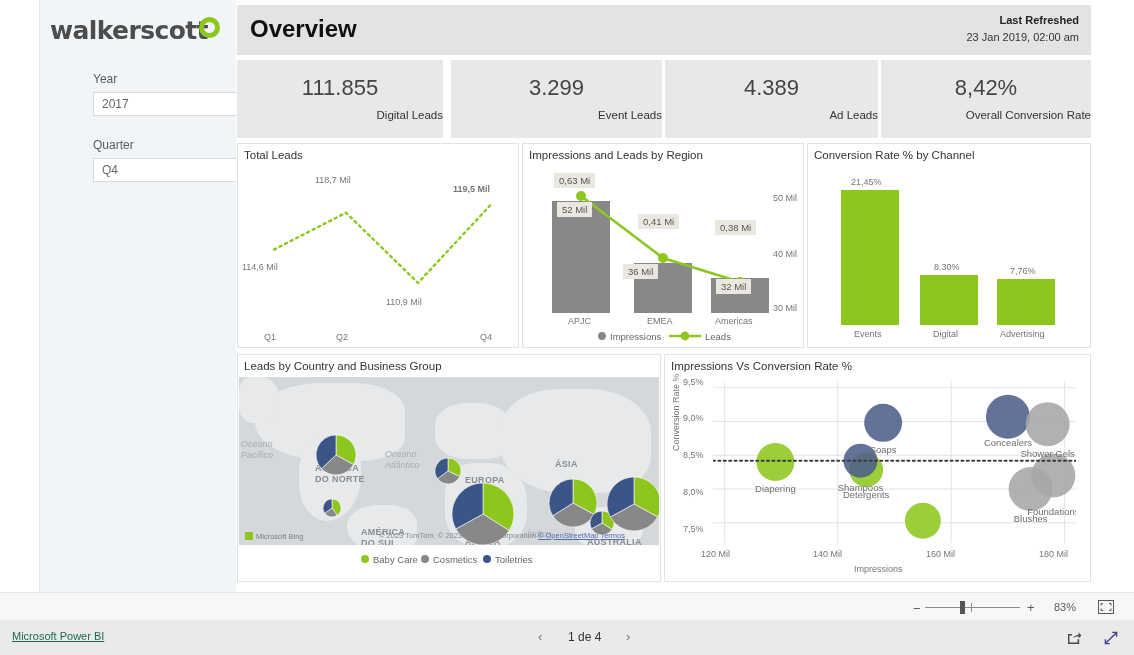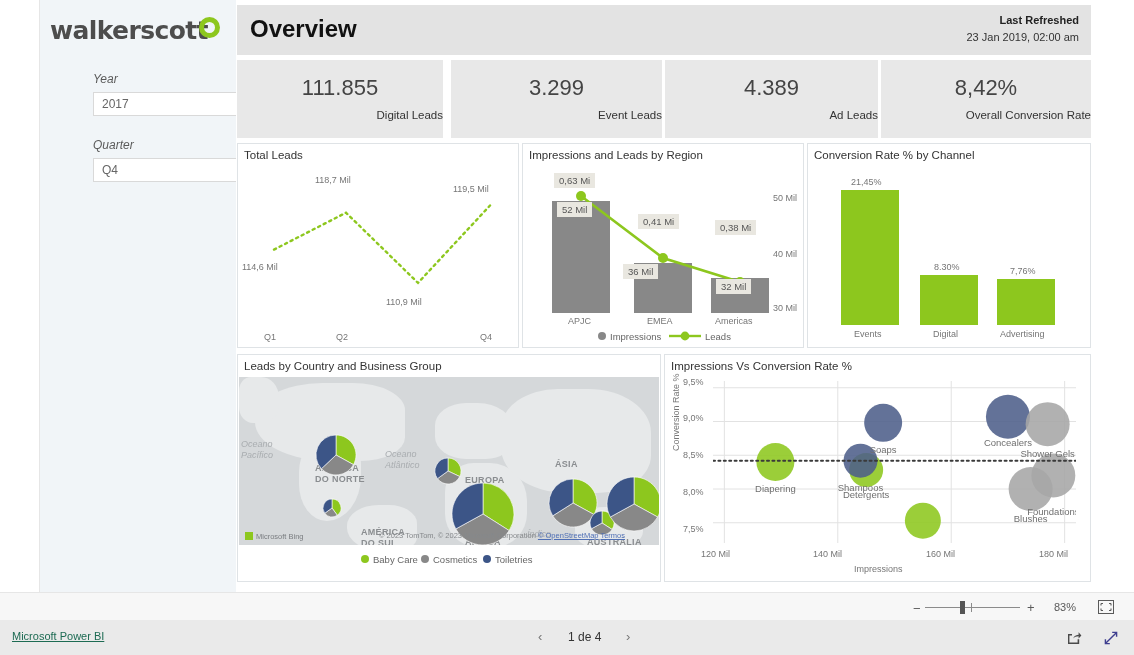--- a/index.html
+++ b/index.html
@@ -13,21 +13,21 @@
   #app { position: relative; width: 1134px; height: 655px; background:#ffffff; }
 
   
   .rail { position:absolute; left:0; top:0; width:40px; height:592px; background:#ffffff; border-right:1px solid #e6e6e6; }
 
   
   .sidebar { position:absolute; left:40px; top:0; width:196px; height:592px; background:#f1f5f8; }
   .logo-wrap { position:absolute; left:10px; top:16px; width:176px; height:44px; }
   .logo-text { font-size:25px; font-weight:700; color:#4d4d4d; letter-spacing:-0.6px; font-family:"DejaVu Sans", sans-serif; }
   .logo-ring { position:absolute; right:6px; top:1px; width:21px; height:21px; border-radius:50%; border:5px solid #8DC71E; }
-  .slicer-label { position:absolute; font-size:12px; color:#5a5a5a;font-style:italic; }
+  .slicer-label { position:absolute; font-size:12px; color:#5a5a5a; }
   .slicer-box { position:absolute; height:24px; background:#ffffff; border:1px solid #d9d9d9; }
   .slicer-val { position:absolute; left:8px; top:4px; font-size:12px; color:#666; }
   .chev { position:absolute; right:9px; top:8px; width:9px; height:9px; border-right:1.5px solid #9a9a9a; border-bottom:1.5px solid #9a9a9a; transform:rotate(45deg); }
 
   
   .canvas { position:absolute; left:236px; top:0; width:898px; height:592px; background:#ffffff; }
 
   
   .hdr { position:absolute; left:1px; top:5px; width:854px; height:50px; background:#e3e3e3; }
   .hdr-title { position:absolute; left:13px; top:10px; font-size:24px; font-weight:700; color:#111; }
@@ -132,21 +132,21 @@
       <div class="plot" id="p-line" style="left:0; top:22px; width:282px; height:160px;"><svg width="282" height="160">
             <polyline points="36,83.60000000000005 108,46.699999999999974 180,116.89999999999995 252,39.5" fill="none" stroke="#8DC71E" stroke-width="2.4" stroke-dasharray="2.2 4" stroke-linecap="round"></polyline>
           </svg></div>
       <div class="ax" style="left:26px; top:188px;">Q1</div>
       <div class="ax" style="left:98px; top:188px;">Q2</div>
       <div class="ax" style="left:170px; top:188px;margin-top:32px;">Q3</div>
       <div class="ax" style="left:242px; top:188px;">Q4</div>
       <div class="dl" style="left:4px; top:118px;text-align:right;">114,6 Mil</div>
       <div class="dl" style="left:77px; top:31px;">118,7 Mil</div>
       <div class="dl" style="left:148px; top:153px;">110,9 Mil</div>
-      <div class="dl" style="left:215px; top:40px;">119,5 Mil</div>
+      <div class="dl" style="left:215px; top:40px;font-weight:bold;">119,5 Mil</div>
     </div>
 
     <div class="card" style="left:286px; top:143px; width:282px; height:205px;">
       <div class="card-t">Impressions and Leads by Region</div>
 
       <div class="bar" style="left:29px;  top:57px;  width:58px; height:112px; background:#888888;"></div>
       <div class="bar" style="left:111px; top:119px; width:58px; height:50px;  background:#888888;"></div>
       <div class="bar" style="left:188px; top:134px; width:58px; height:35px;  background:#888888;"></div>
 
       <svg style="position:absolute; left:0; top:0; width:282px; height:205px; pointer-events:none;">

